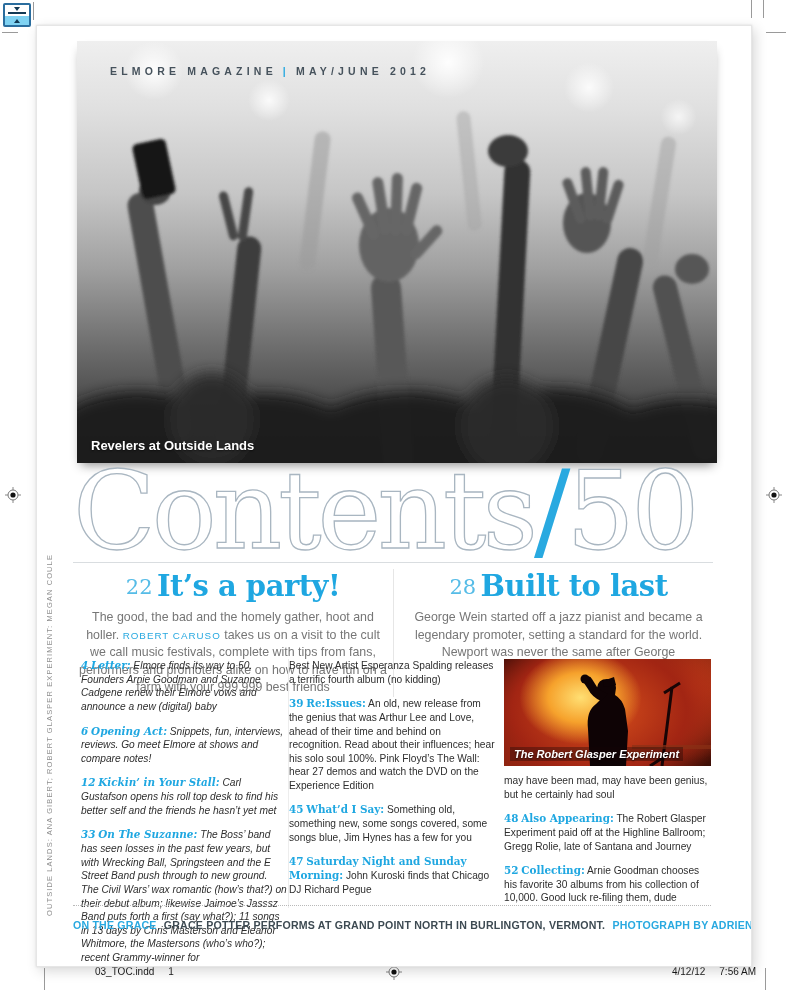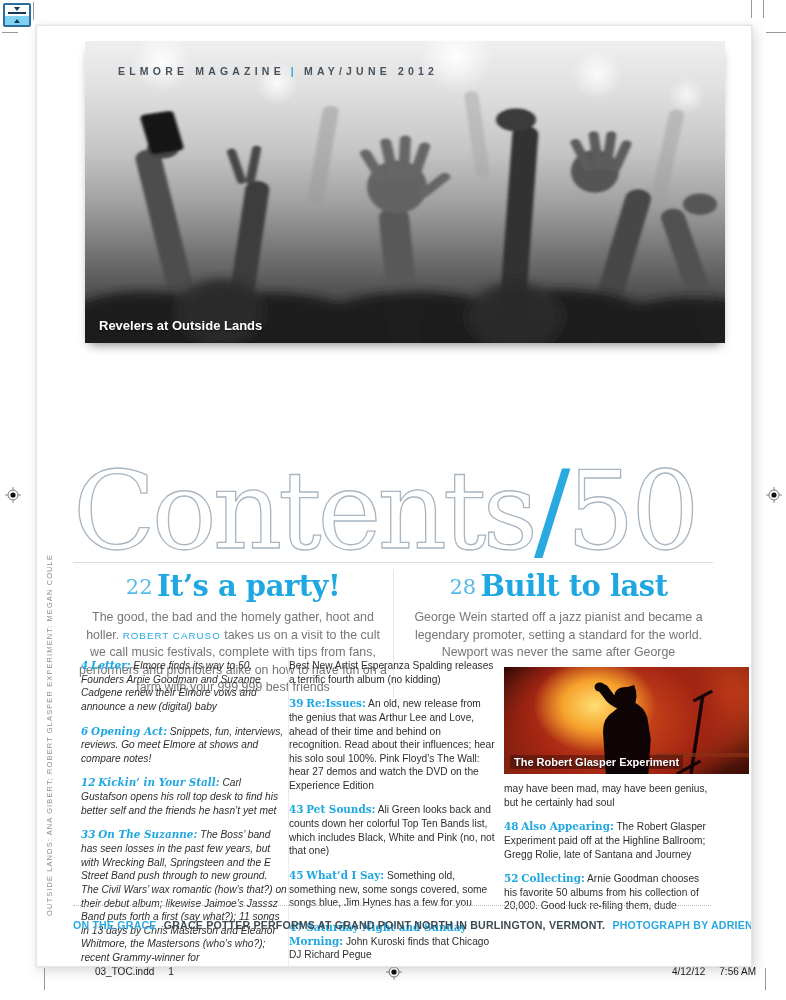--- a/index.html
+++ b/index.html
@@ -21,21 +21,21 @@
   .slug{position:absolute;top:966px;font-size:10px;color:#1a1a1a;}
   .slug.left{left:95px;}
   .slug.right{right:30px;}
   .slug .gap{display:inline-block;width:14px;}
 
   
   .page{position:absolute;left:36px;top:25px;width:714px;height:940px;background:#ffffff;
         border:1px solid #e6e6e6;box-shadow:0 0 2px #d8d8d8,3px 4px 12px rgba(0,0,0,0.16);overflow:hidden;}
 
   
-  .hero{position:absolute;left:48px;top:15px;width:640px;height:302px;overflow:hidden;
+  .hero{position:absolute;left:40px;top:15px;width:640px;height:422px;overflow:hidden;
         box-shadow:0 6px 10px -4px rgba(0,0,0,0.45);
         background:
           radial-gradient(circle 42px at 12% 7%, rgba(255,255,255,.95), transparent 70%),
           radial-gradient(circle 30px at 30% 14%, rgba(255,255,255,.85), transparent 70%),
           radial-gradient(circle 52px at 58% 5%, rgba(255,255,255,.95), transparent 70%),
           radial-gradient(circle 36px at 80% 11%, rgba(255,255,255,.85), transparent 70%),
           radial-gradient(circle 26px at 94% 18%, rgba(255,255,255,.7), transparent 70%),
           linear-gradient(180deg,#efefef 0%,#e0e0e0 16%,#c6c6c6 36%,#a0a0a0 54%,#747474 70%,#4a4a4a 86%,#262626 100%);}
   .hero svg{position:absolute;left:0;top:0;width:100%;height:100%;}
   .mag-header{position:absolute;left:33px;top:24px;font-size:10.5px;font-weight:bold;
@@ -64,26 +64,26 @@
 
   
   .toc-col{position:absolute;top:633px;width:206px;}
   .toc-col.c1{left:44px;font-style:italic;}
   .toc-col.c2{left:251px;border-left:1px solid #ededed;padding-left:0;}
   .toc-col.c3{left:467px;width:207px;}
   .entry,.leadin{margin:0 0 11px;font-size:10.2px;line-height:1.33;color:#2e2e2e;}
   .enum,.etitle{font-family:"DejaVu Serif",serif;font-weight:bold;color:#1fa7e1;font-size:10.4px;}
 
   
-  .glasper{position:relative;width:245px;height:107px;margin:8px 0 8px;overflow:hidden;
+  .glasper{position:relative;width:207px;height:107px;margin:0 0 8px;overflow:hidden;
            background:
              radial-gradient(ellipse 85px 65px at 37% 36%, #ffdf73 0%, #f6a22c 38%, transparent 72%),
              radial-gradient(ellipse 150px 105px at 46% 48%, #d9511c 0%, #a22513 58%, transparent 88%),
              radial-gradient(ellipse 85px 95px at 90% 28%, #c8401a 0%, transparent 75%),
-             linear-gradient(160deg,#2f0905 0%,#6e1a0d 32%,#8a2410 58%,#3c0e06 100%);}
+             linear-gradient(160deg,#2f0905 0%,#6e1a0d 32%,#8a2410 58%,#3c0e06 100%); font-style: italic;}
   .glasper svg{position:absolute;left:0;top:0;width:100%;height:100%;}
   .glasper-caption{position:absolute;left:6px;bottom:5px;color:#ffffff;font-weight:bold;font-size:11px;
                    background:rgba(20,5,5,0.35);padding:1px 4px;text-shadow:0 1px 2px rgba(0,0,0,.7);}
 
   
   .dotted-rule{position:absolute;left:36px;top:879px;width:638px;border-top:1px dotted #b9b9b9;}
   .cover-line{position:absolute;left:36px;top:893px;width:638px;text-align:center;
               font-weight:bold;font-size:10.6px;letter-spacing:0.2px;white-space:nowrap;}
   .cover-line .blue{color:#29a9e0;}
   .cover-line .dark{color:#3d4a52;padding:0 4px;}
@@ -244,25 +244,20 @@
   </div>
 
   <div class="toc-col c2">
     <p class="leadin">Best New Artist Esperanza Spalding releases a terrific fourth album (no kidding)</p>
     <p class="entry">
       <span class="enum">39</span>
       <span class="etitle">Re:Issues:</span>
       <span>An old, new release from the genius that was Arthur Lee and Love, ahead of their time and behind on recognition. Read about their influences; hear his solo soul 100%. Pink Floyd’s The Wall: hear 27 demos and watch the DVD on the Experience Edition</span>
     </p>
     <p class="entry">
-      <span class="enum">43</span>
-      <span class="etitle">Pet Sounds:</span>
-      <span>Ali Green looks back and counts down her colorful Top Ten Bands list, which includes Black, White and Pink (no, not that one)</span>
-    </p>
-    <p class="entry">
       <span class="enum">45</span>
       <span class="etitle">What’d I Say:</span>
       <span>Something old, something new, some songs covered, some songs blue, Jim Hynes has a few for you</span>
     </p>
     <p class="entry">
       <span class="enum">47</span>
       <span class="etitle">Saturday Night and Sunday Morning:</span>
       <span>John Kuroski finds that Chicago DJ Richard Pegue</span>
     </p>
   </div>
@@ -283,21 +278,21 @@
     </div>
     <p class="leadin">may have been mad, may have been genius, but he certainly had soul</p>
     <p class="entry">
       <span class="enum">48</span>
       <span class="etitle">Also Appearing:</span>
       <span>The Robert Glasper Experiment paid off at the Highline Ballroom; Gregg Rolie, late of Santana and Journey</span>
     </p>
     <p class="entry">
       <span class="enum">52</span>
       <span class="etitle">Collecting:</span>
-      <span>Arnie Goodman chooses his favorite 50 albums from his collection of 20,000. Good luck re-filing them, dude</span>
+      <span>Arnie Goodman chooses his favorite 30 albums from his collection of 10,000. Good luck re-filing them, dude</span>
     </p>
   </div>
 
   <div class="side-credit">OUTSIDE LANDS: ANA GIBERT; ROBERT GLASPER EXPERIMENT: MEGAN COULE</div>
 
   <div class="dotted-rule"></div>
   <div class="cover-line">
     <span class="blue">ON THE GRACE</span>
     <span class="dark">GRACE POTTER PERFORMS AT GRAND POINT NORTH IN BURLINGTON, VERMONT.</span>
     <span class="blue">PHOTOGRAPH BY ADRIEN BROOM</span>

